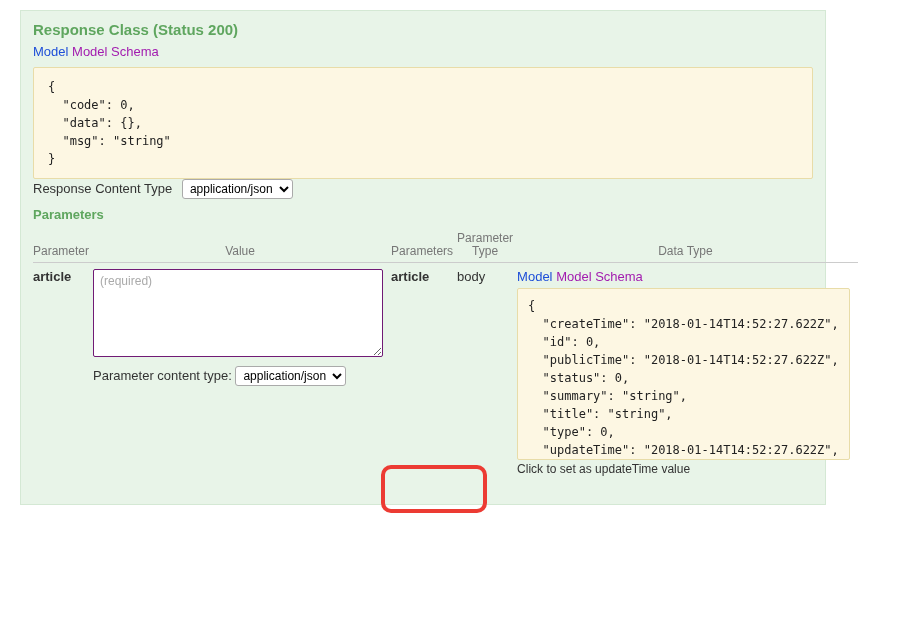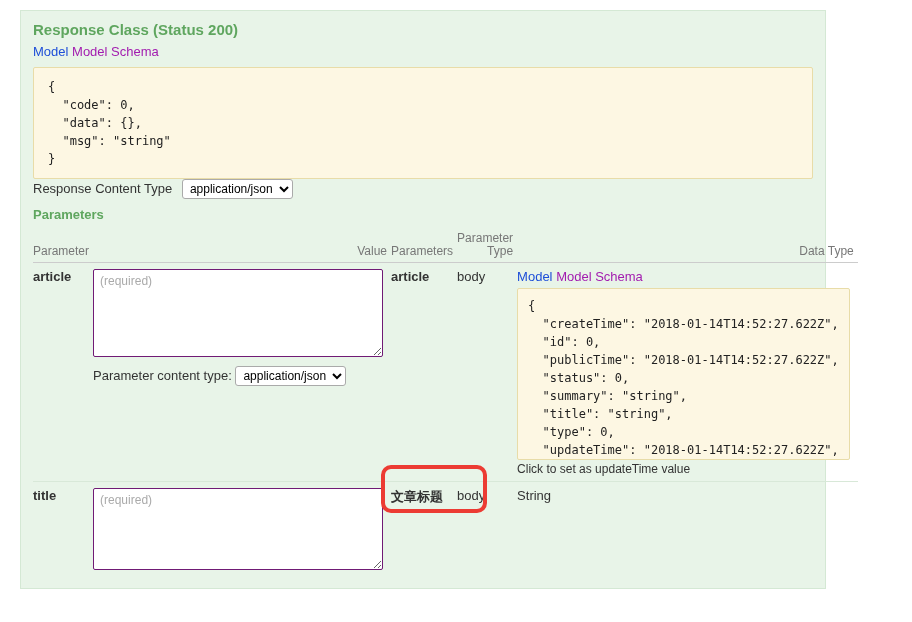--- a/index.html
+++ b/index.html
@@ -62,31 +62,31 @@
       color: #5fa65f;
       font-size: 13px;
       font-weight: 600;
       margin-bottom: 4px;
     }
     table.params {
       width: 100%;
       border-collapse: collapse;
     }
     table.params thead th {
-      text-align: right;
+      text-align: center;
       font-weight: 400;
       color: #777;
       font-size: 12px;
       padding: 6px 4px 4px 0;
       border-bottom: 1px solid #ccc;
       vertical-align: bottom;
     }
     table.params thead th.pt { line-height: 1.1; }
     table.params tbody td {
-      padding: 6px 8px 5px 0;
+      padding: 6px 8px 18px 0;
       vertical-align: top;
       font-size: 13px;
       border-bottom: 1px solid #d8e8d8;
       margin-top: 9px;
     }
     table.params tbody tr:last-child td { border-bottom: none; }
     .col-param { width: 72px; font-weight: 700; }
     .col-value { width: 294px; }
     .col-desc { width: 120px; font-weight: 700; }
     .col-type { width: 64px; }
@@ -194,25 +194,18 @@
   "publicTime": "2018-01-14T14:52:27.622Z",
   "status": 0,
   "summary": "string",
   "title": "string",
   "type": 0,
   "updateTime": "2018-01-14T14:52:27.622Z",
   "userId": 0</div>
             <div class="click-hint">Click to set as updateTime value</div>
           </td>
         </tr>
-        <tr>
-          <td class="col-param">title</td>
-          <td class="col-value"><textarea class="val-input" placeholder="(required)" style="height: 82px;"></textarea></td>
-          <td class="col-desc">文章标题</td>
-          <td class="col-type" style="font-weight: 400;">body</td>
-          <td class="col-dt"><span>String</span></td>
-        </tr>
       </tbody>
   </table>
 
   <div class="highlight-box" style="left:360px;top:454px;width:106px;height:48px;"></div>
 
 </div>
 
 </body></html>

